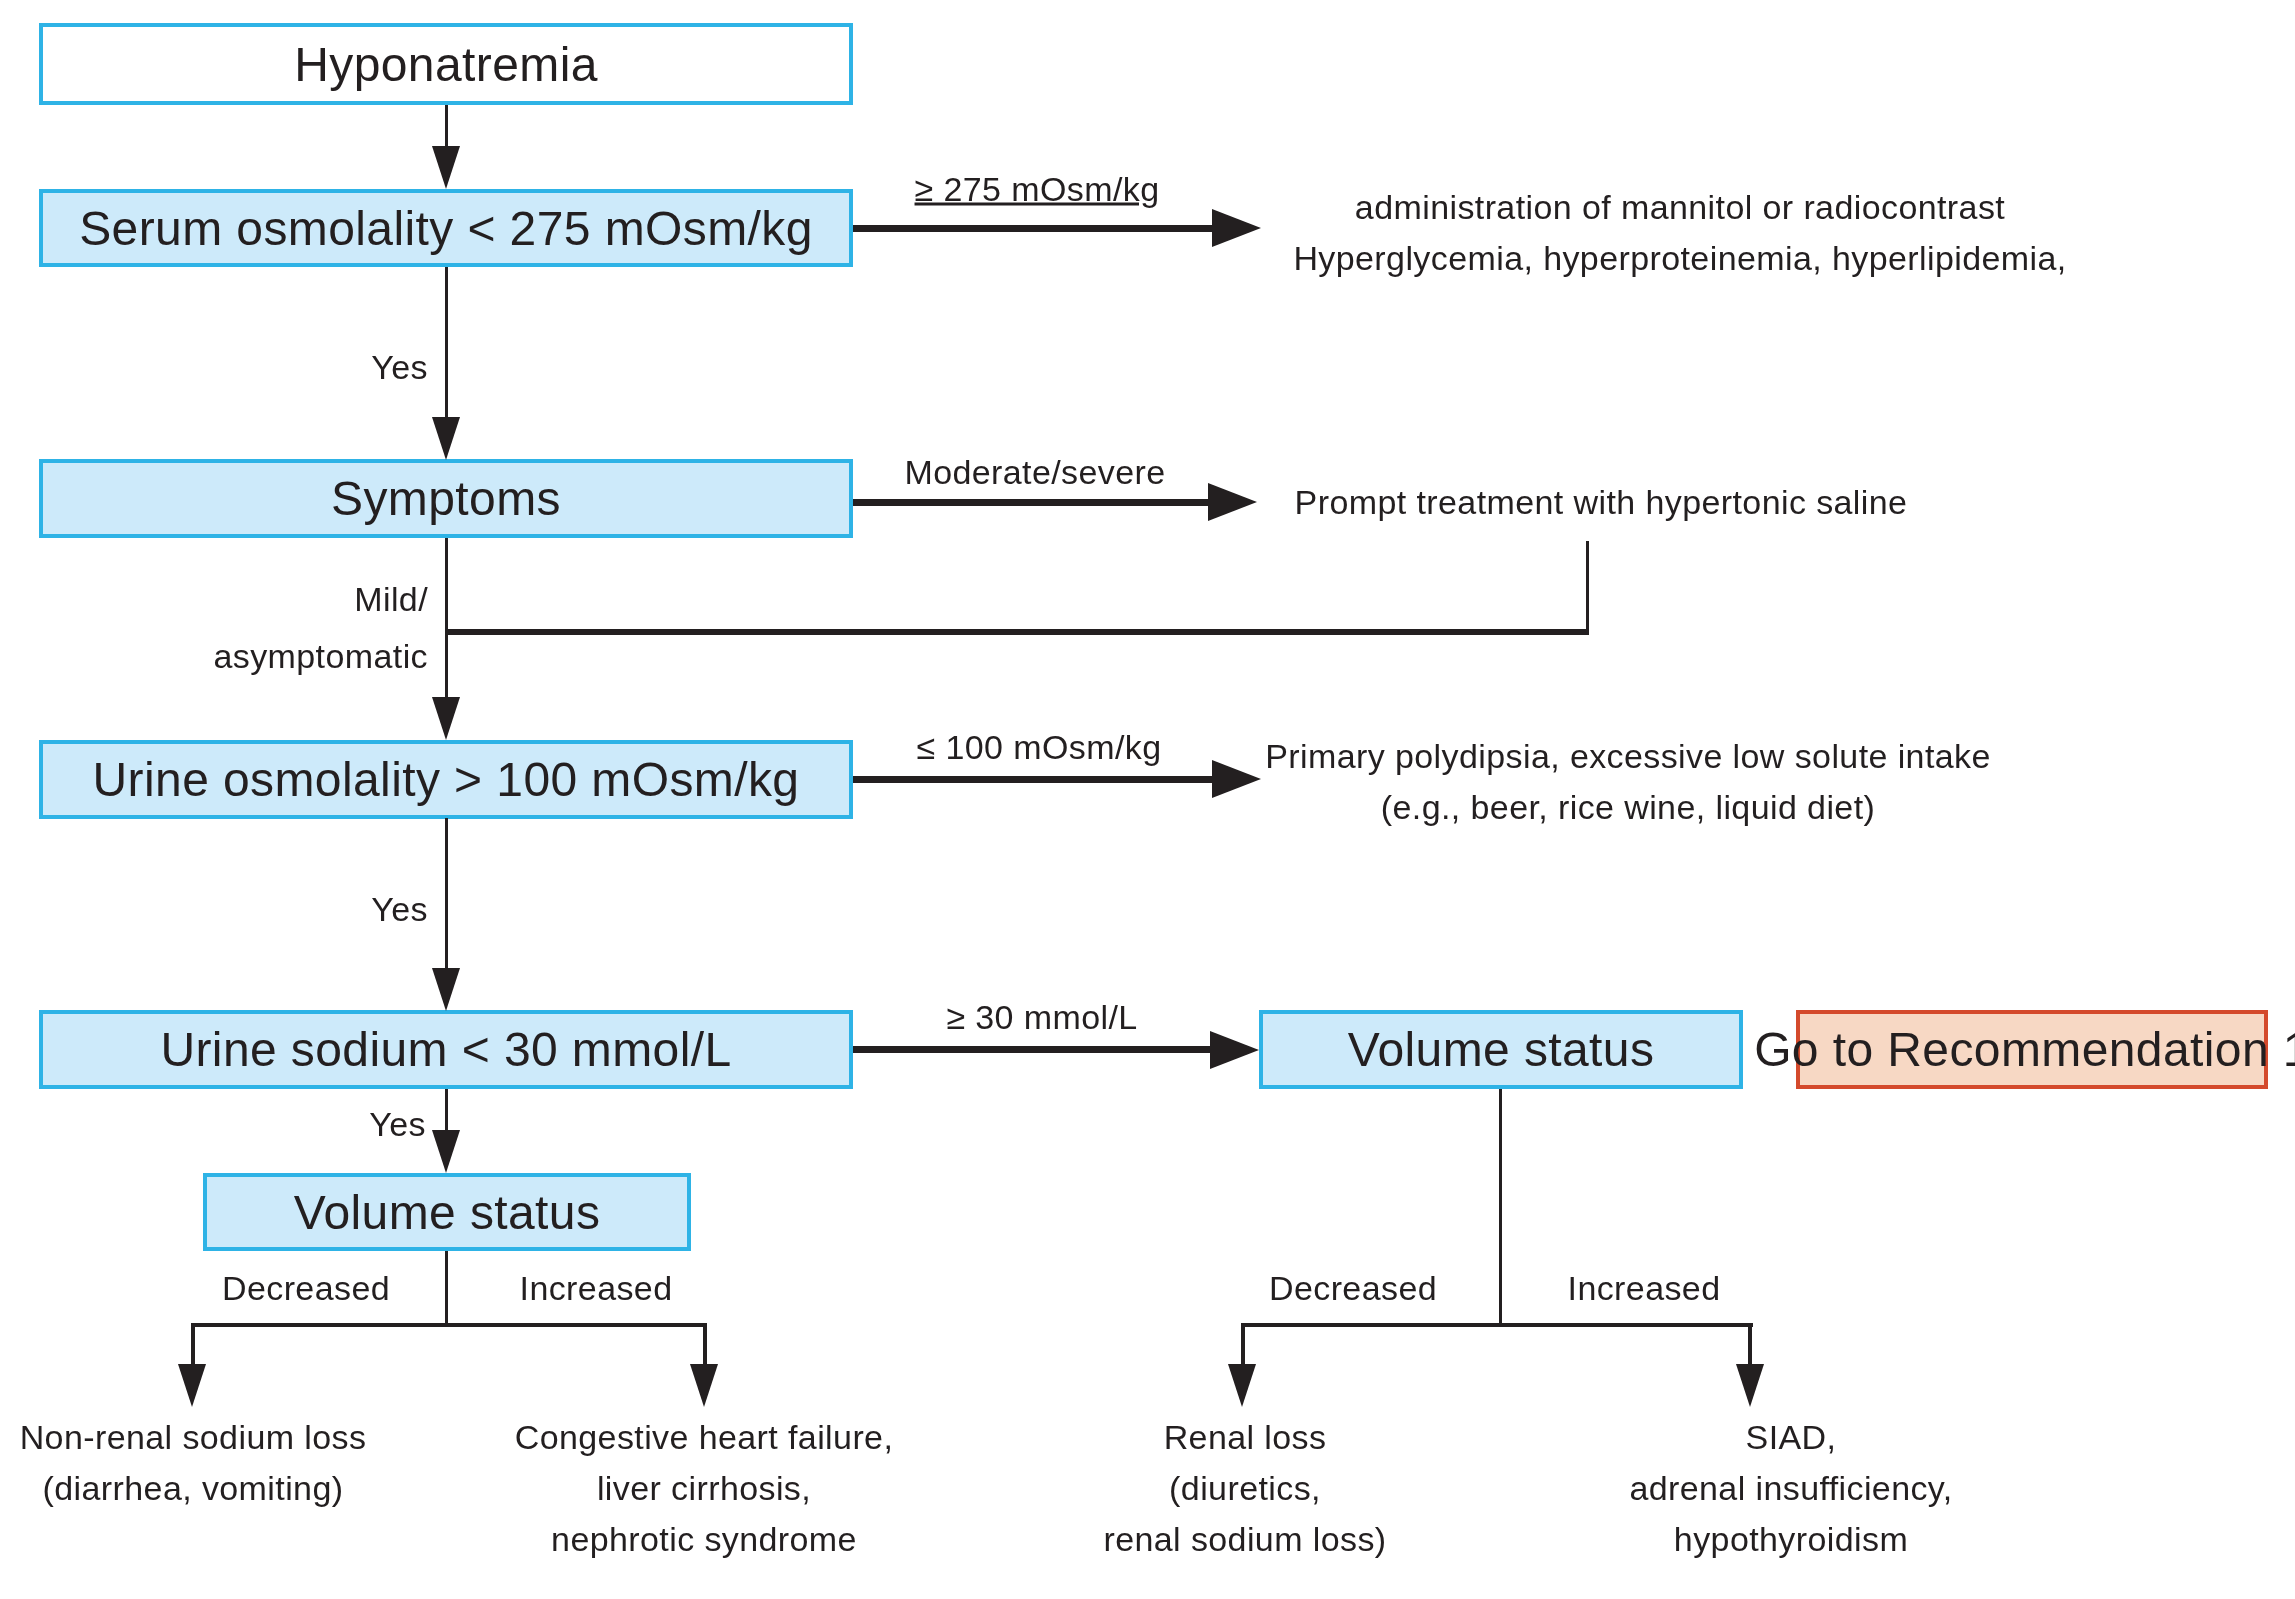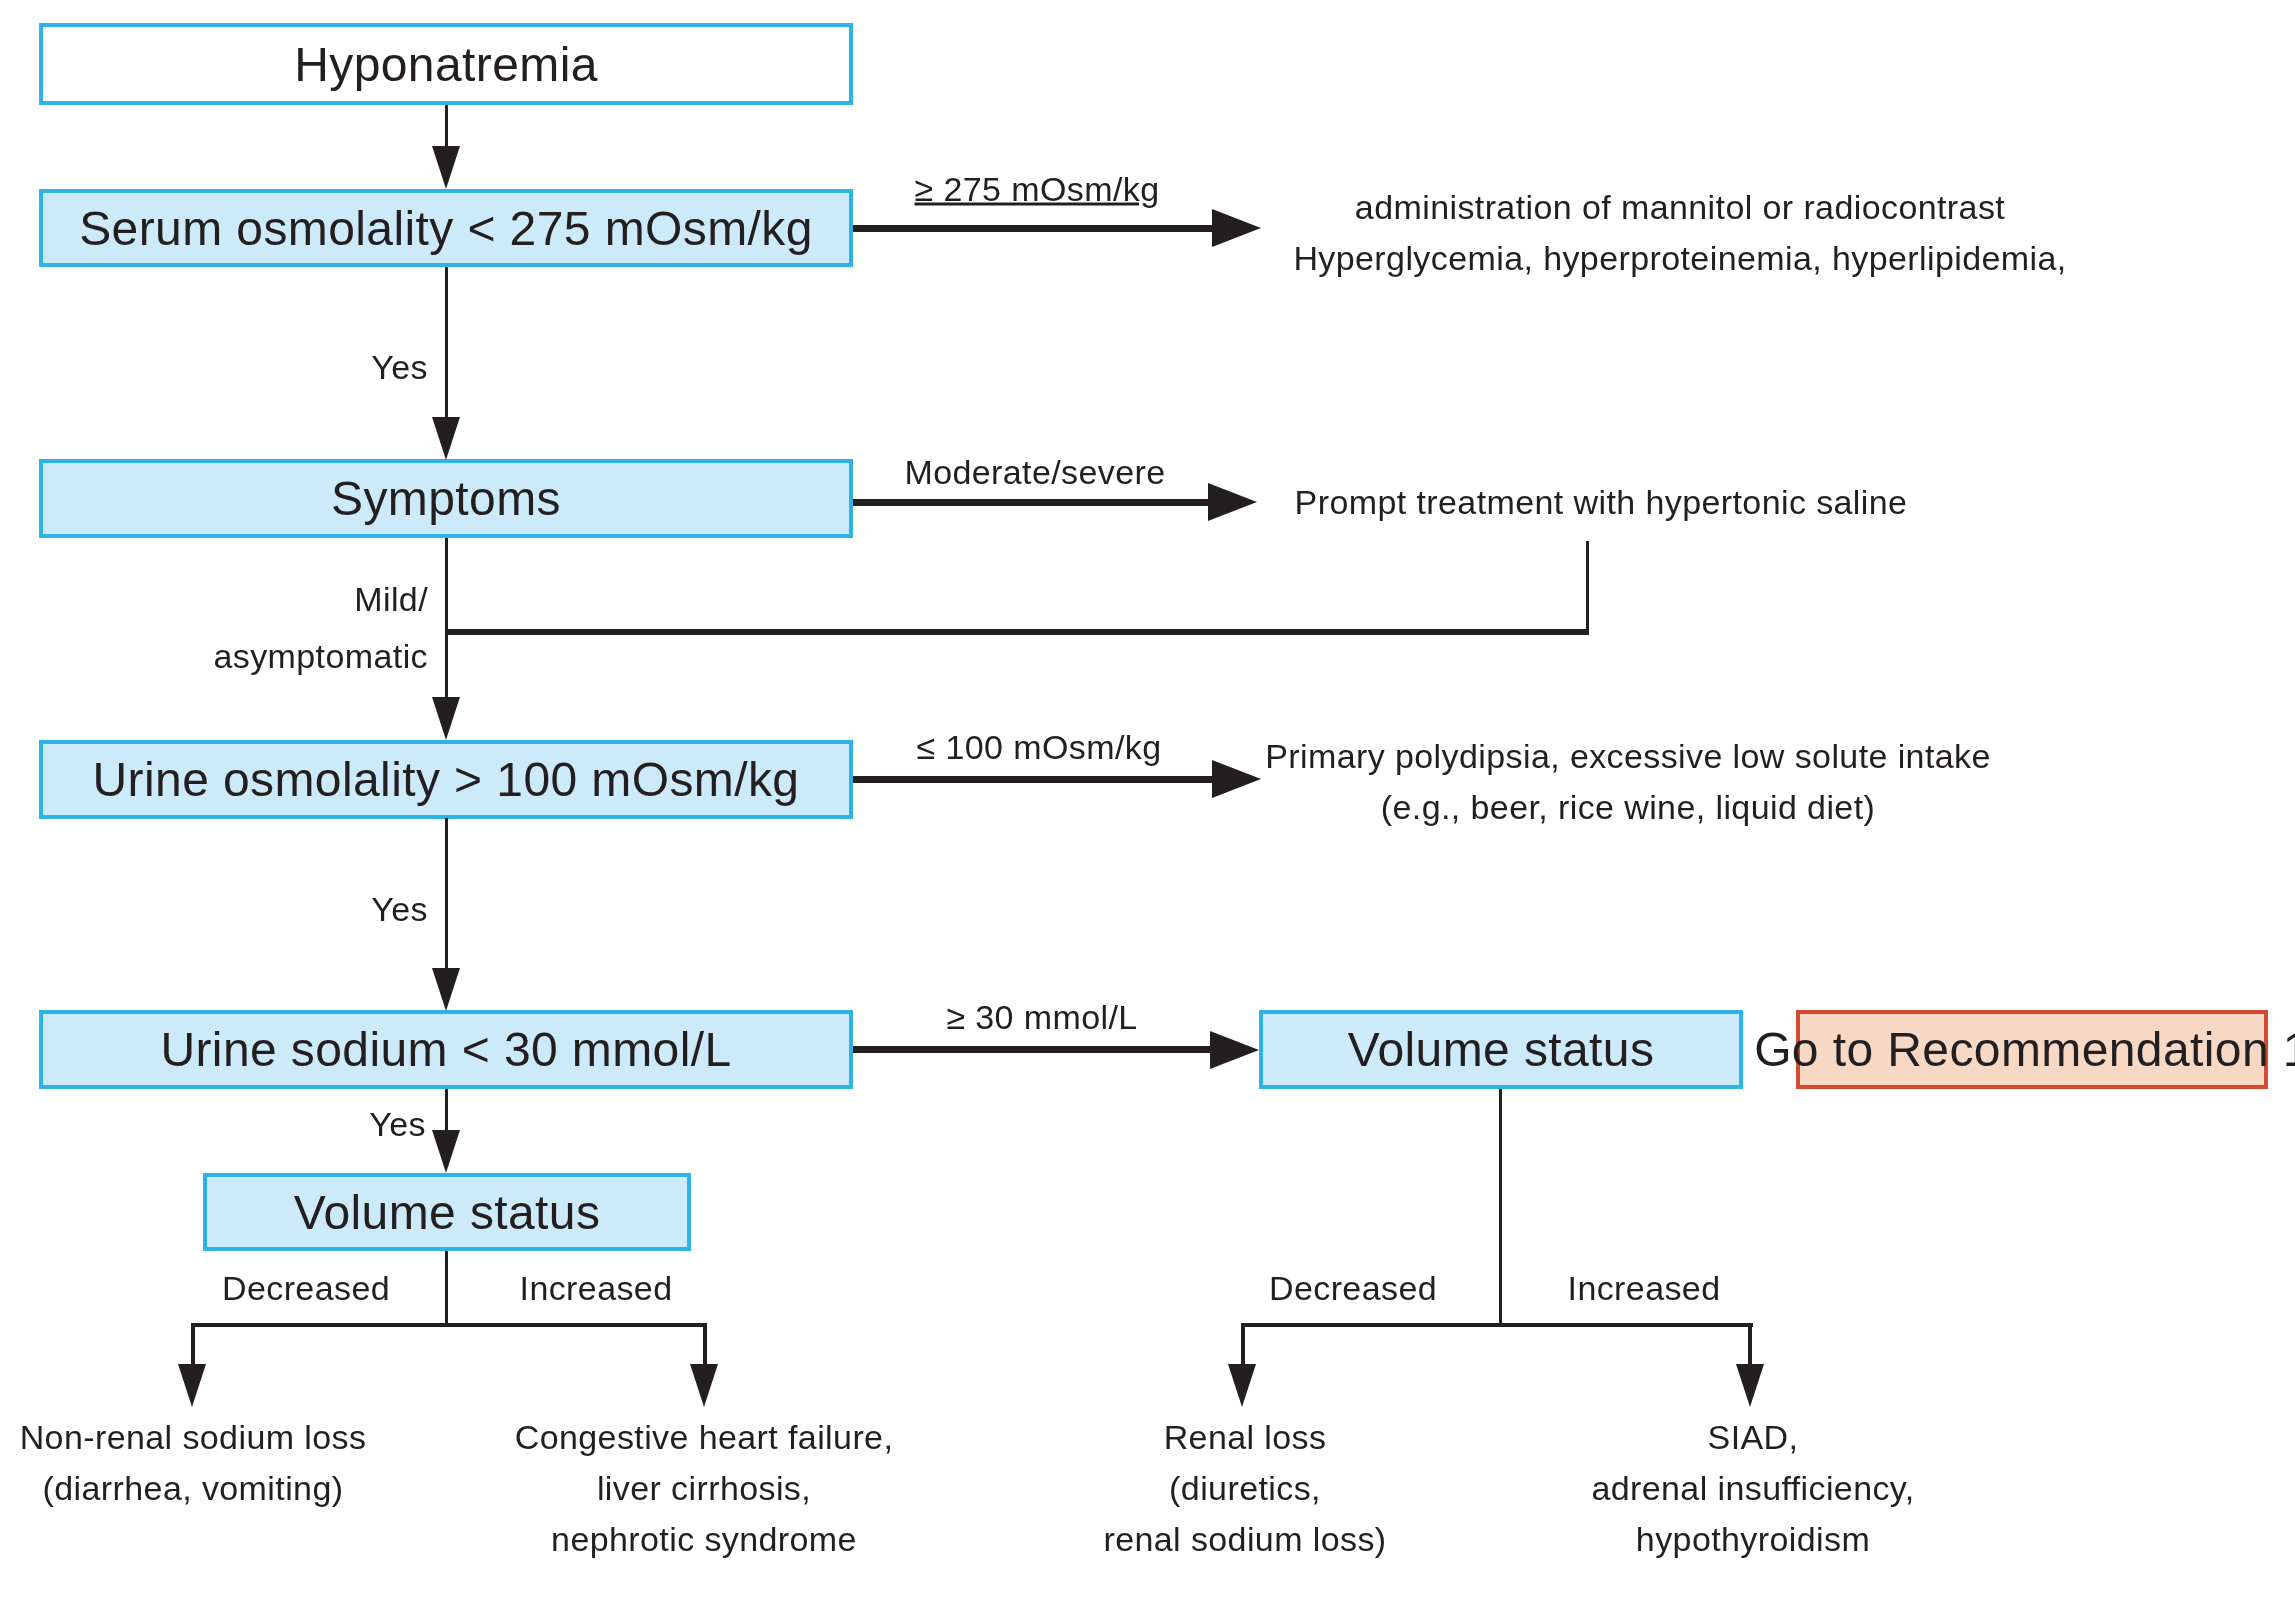--- a/index.html
+++ b/index.html
@@ -155,20 +155,20 @@
   <div class="vline" style="left:1748px; top:1323px; width:4.1px; height:43px;"></div>
   <div class="ah-down" style="left:1736px; top:1364px;"></div>
   <div class="lbl center" style="left:1353px; top:1288px;">Decreased</div>
   <div class="lbl center" style="left:1644px; top:1288px;">Increased</div>
 
   <div class="outcome" style="left:1245px; top:1412px;">
     <div>Renal loss</div>
     <div>(diuretics,</div>
     <div>renal sodium loss)</div>
   </div>
-  <div class="outcome" style="left:1753px; top:1412px;">
+  <div class="outcome" style="left:1791px; top:1412px;">
     <div>SIAD,</div>
     <div>adrenal insufficiency,</div>
     <div>hypothyroidism</div>
   </div>
 
 </div>
 
 
 </body></html>

